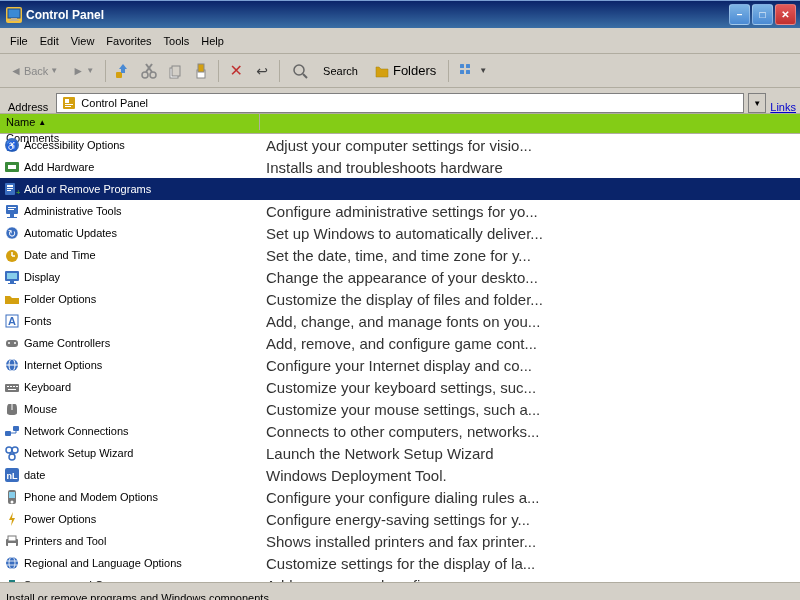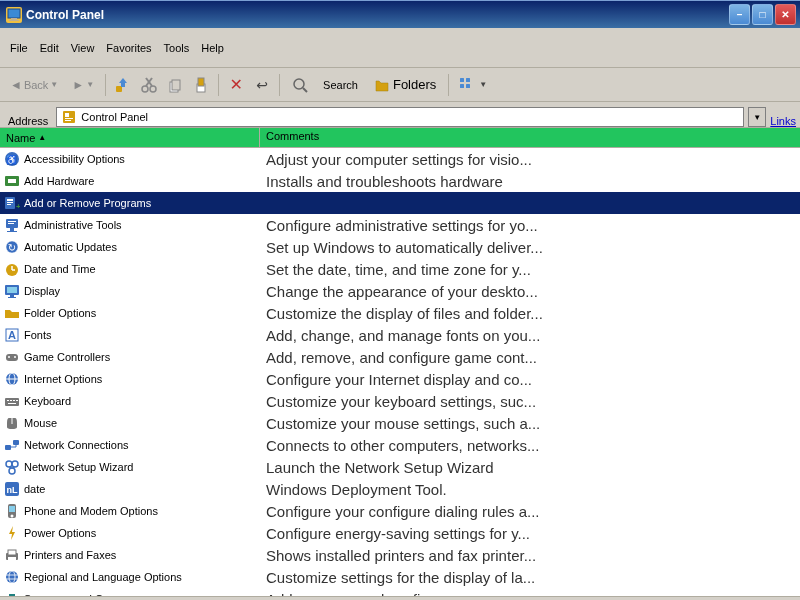--- a/index.html
+++ b/index.html
@@ -58,21 +58,21 @@
       color: white;
       font-family: 'Marlett', 'Arial', sans-serif;
     }
     .tb-btn-min { background: linear-gradient(to bottom, #7eb4e4, #4a8ad4); }
     .tb-btn-max { background: linear-gradient(to bottom, #7eb4e4, #4a8ad4); }
     .tb-btn-close { background: linear-gradient(to bottom, #e45a5a, #c03030); }
 
     
     .menu-bar {
       background: #d4d0c8;
-      height: 40px;
+      height: 26px;
       display: flex;
       align-items: center;
       padding: 0 4px;
       border-bottom: 1px solid #b0aca0;
     }
     .menu-item {
       padding: 2px 6px;
       cursor: pointer;
       font-size: 11px;
       color: #000;
@@ -193,24 +193,25 @@
 
     
     .content-area {
       flex: 1;
       overflow: hidden;
       display: flex;
       flex-direction: column;
     }
     .column-header {
       display: flex;
-      background: #22c55e;
+      background: #84cc16;
       border-bottom: 1px solid #b0aca0;
       height: 20px;
       flex-shrink: 0;
+      flex-direction: column;
     }
     .col-name {
       width: 260px;
       padding: 2px 6px;
       font-size: 11px;
       border-right: 1px solid #b0aca0;
       cursor: pointer;
       display: flex;
       align-items: center;
       gap: 3px;
@@ -654,21 +655,21 @@
         </div>
         <div class="list-row">
           <div class="row-name">
             <span class="row-icon icon-gray">
               <svg width="16" height="16">
                 <rect x="2" y="6" width="12" height="7" fill="#777" rx="1"></rect>
                 <rect x="4" y="3" width="8" height="5" fill="white" stroke="#777" stroke-width="1"></rect>
                 <rect x="4" y="10" width="8" height="4" fill="white"></rect>
               </svg>
             </span>
-            <span>Printers and Faxes</span>
+            <span>Printers and Tool</span>
           </div>
           <div class="row-comment">Shows installed printers and fax printer...</div>
         </div>
         <div class="list-row">
           <div class="row-name">
             <span class="row-icon icon-blue">
               <svg width="16" height="16">
                 <circle cx="8" cy="8" r="6" fill="#3a6ec0"></circle>
                 <ellipse cx="8" cy="8" rx="3" ry="6" fill="none" stroke="white" stroke-width="0.8"></ellipse>
                 <line x1="2" y1="6" x2="14" y2="6" stroke="white" stroke-width="0.8"></line>

